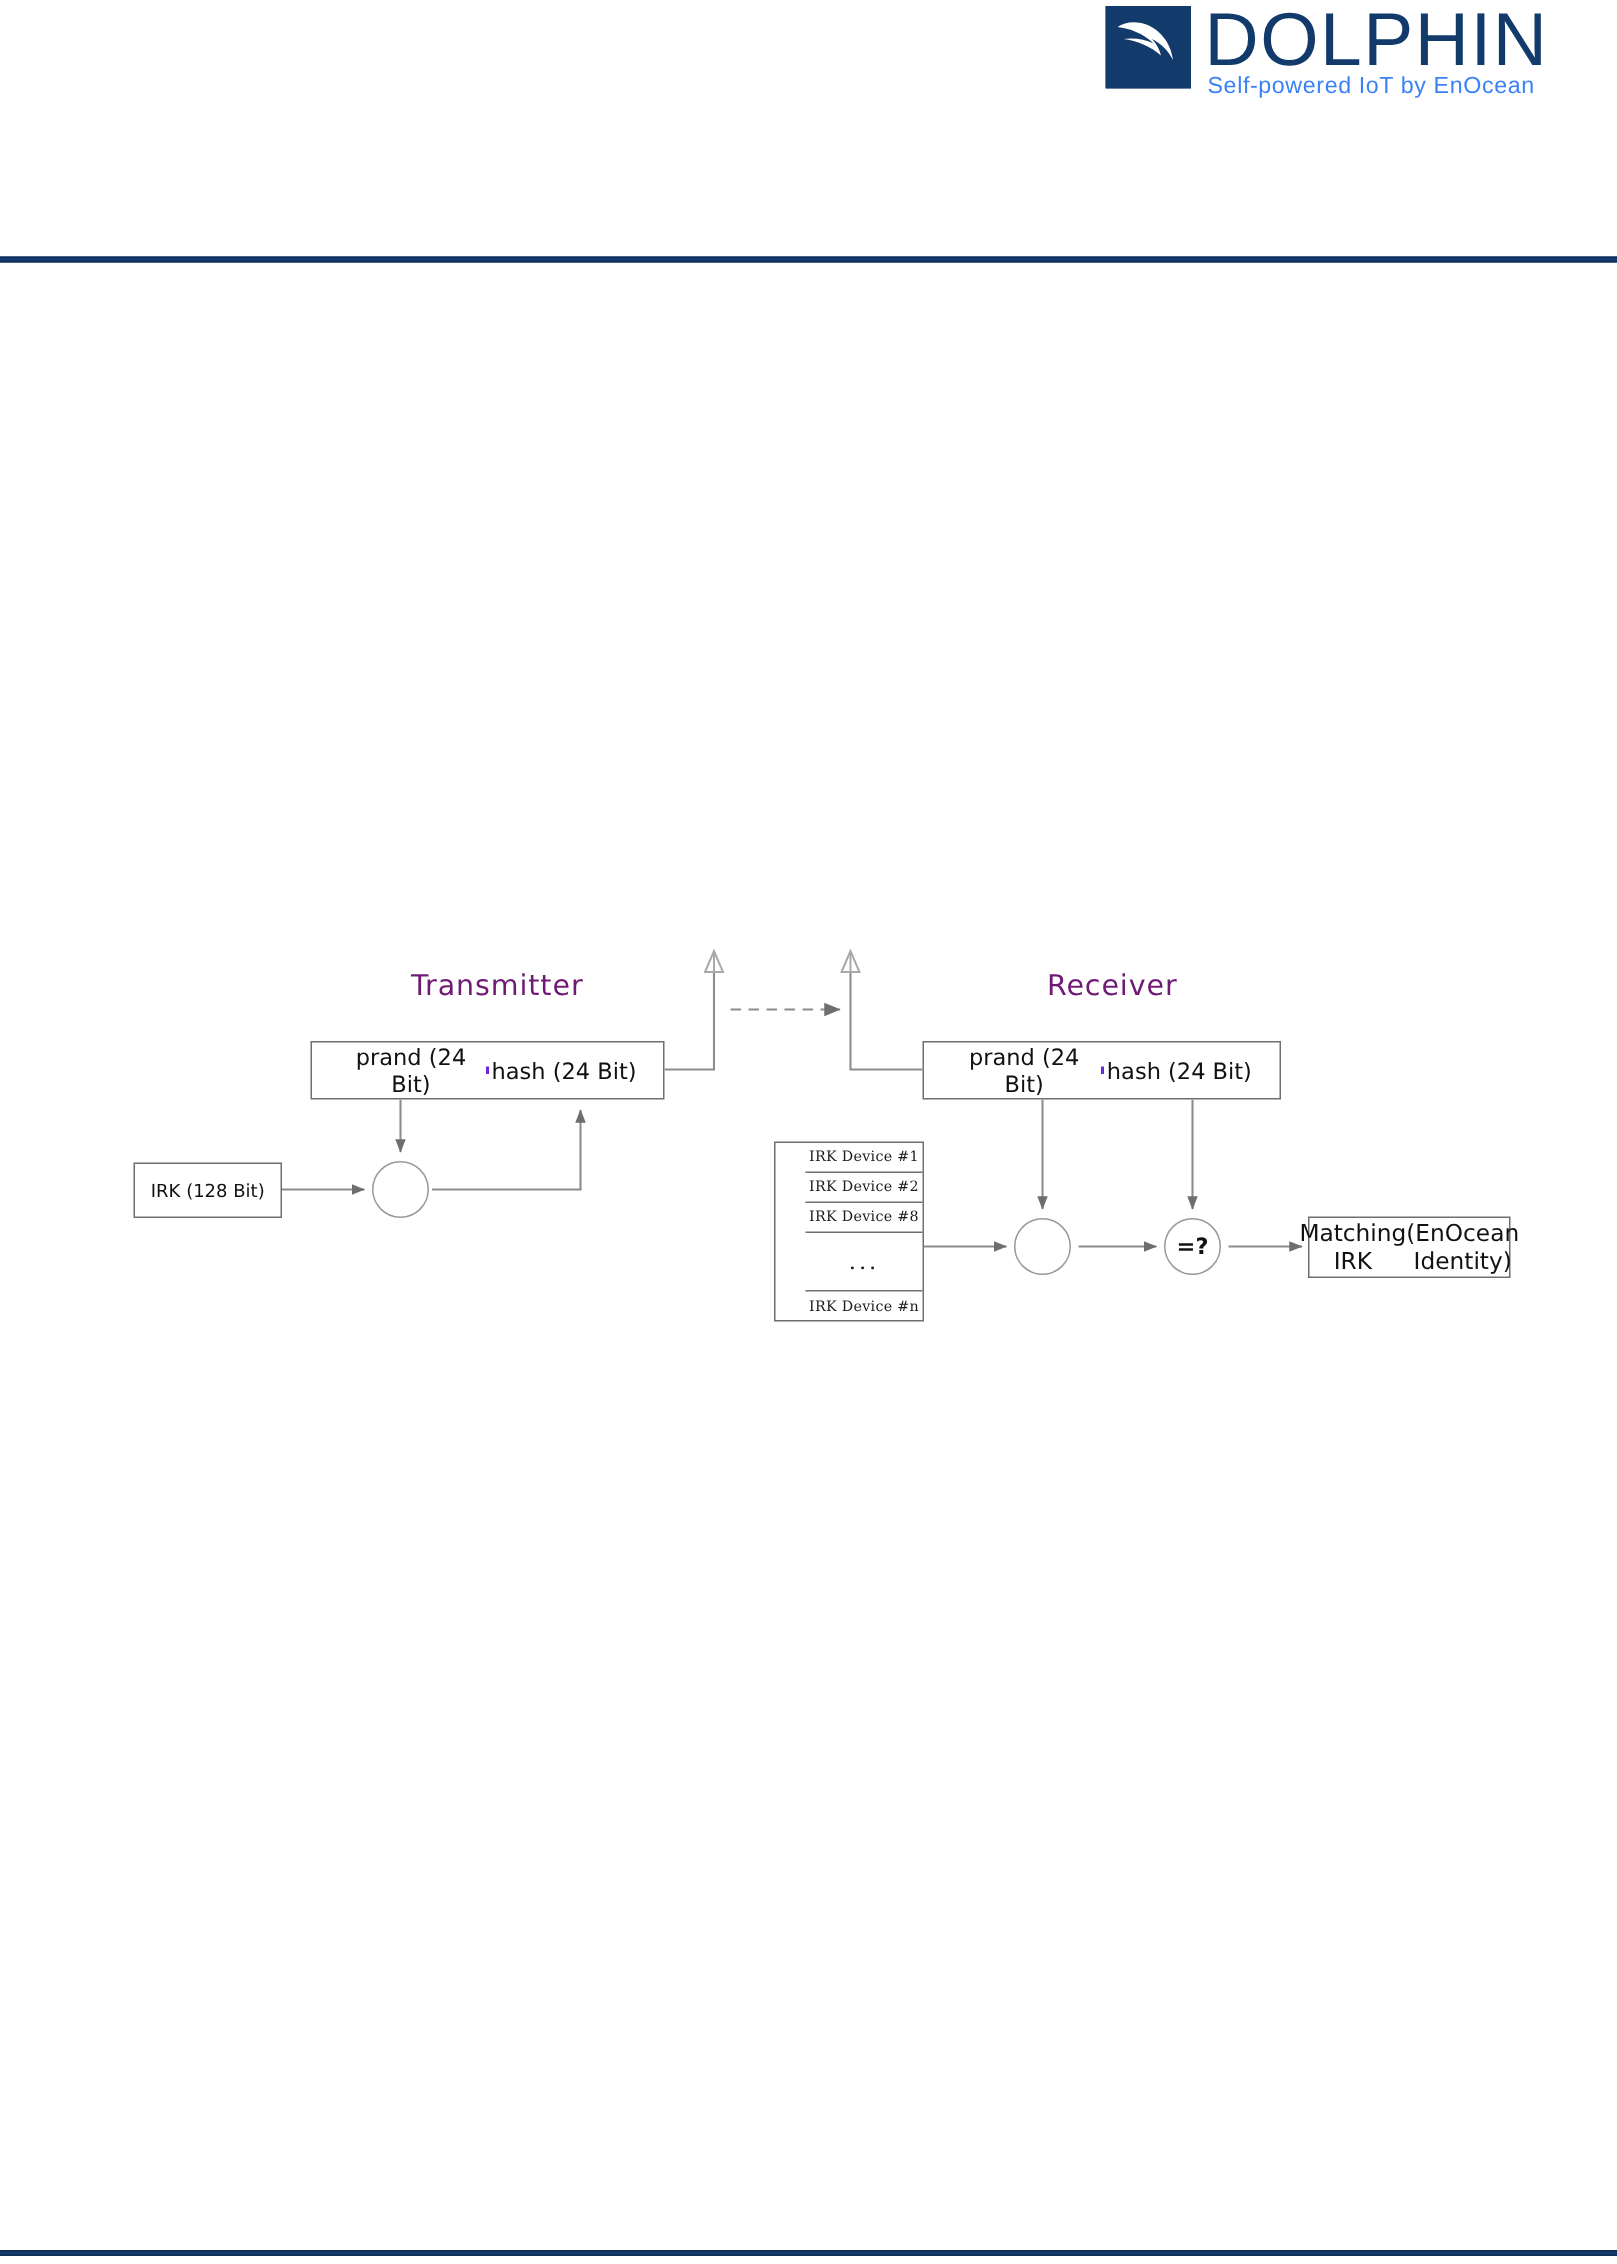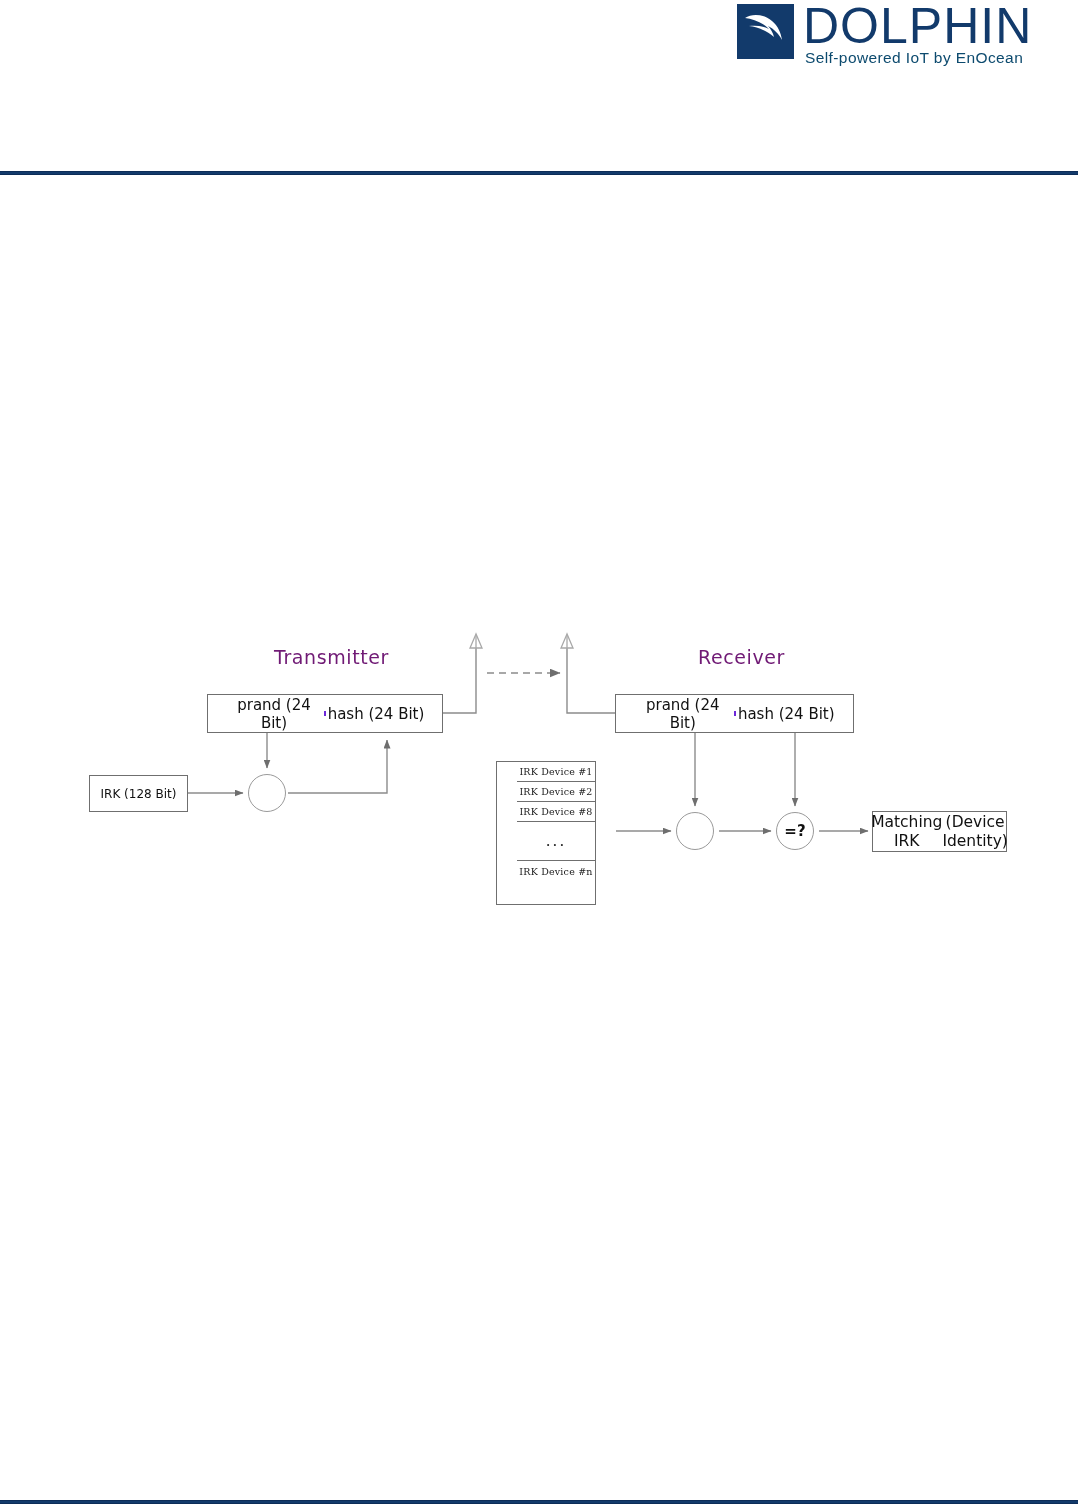--- a/index.html
+++ b/index.html
@@ -47,21 +47,21 @@
     line-height: 56px;
     white-space: nowrap;
   }
   .logo-tagline {
     position: absolute;
     left: 68px;
     top: 45px;
     font-family: "Liberation Sans", sans-serif;
     font-size: 15.5px;
     letter-spacing: 0.4px;
-    color: #0c4a6e;
+    color: #3b82f6;
     white-space: nowrap;
   }
 
   
   .header-rule {
     position: absolute;
     left: 0;
     top: 171px;
     width: 1078px;
     height: 4px;
@@ -259,28 +259,28 @@
 
 <div class="op-circle" style="left:248px; top:774px; width:38px; height:38px;"></div>
 
 <div class="diag-label section-title" style="left:698px; top:646px;text-align:center;">Receiver</div>
 
 <div class="box packet-box" style="left:615px; top:694px; width:239px;">
   <div class="packet-cell">prand (24 Bit)</div>
   <div class="packet-cell split">hash (24 Bit)</div>
 </div>
 
-<div class="dev-list" style="left:496px; top:761px; width:100px; height:144px;padding-left:20px;">
+<div class="dev-list" style="left:516px; top:761px; width:100px; height:120px;padding-left:20px;">
   <div class="dev-row">IRK Device #1</div>
   <div class="dev-row">IRK Device #2</div>
   <div class="dev-row">IRK Device #8</div>
   <div class="dev-row tall">...</div>
   <div class="dev-row">IRK Device #n</div>
 </div>
 
 <div class="op-circle" style="left:676px; top:812px; width:38px; height:38px;"></div>
 
 <div class="op-circle" style="left:776px; top:812px; width:38px; height:38px;">=?</div>
 
 <div class="box match-box" style="left:872px; top:811px; width:135px; height:41px;">
   <span>Matching IRK</span>
-  <span>(Device Identity)</span>
+  <span>(EnOcean Identity)</span>
 </div>
 
 </body></html>

